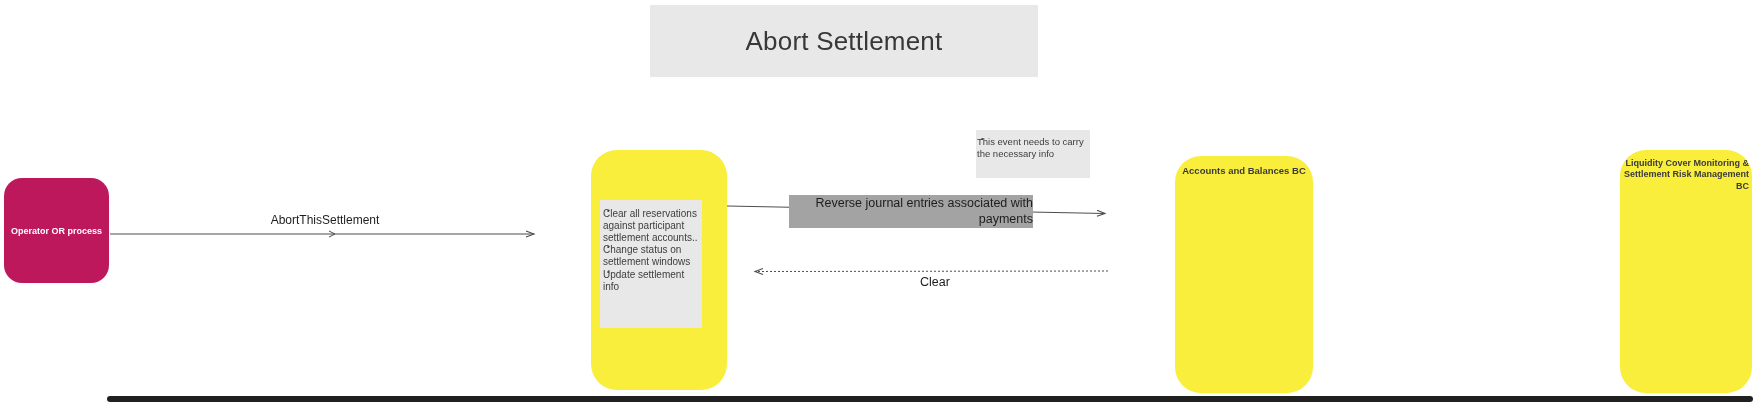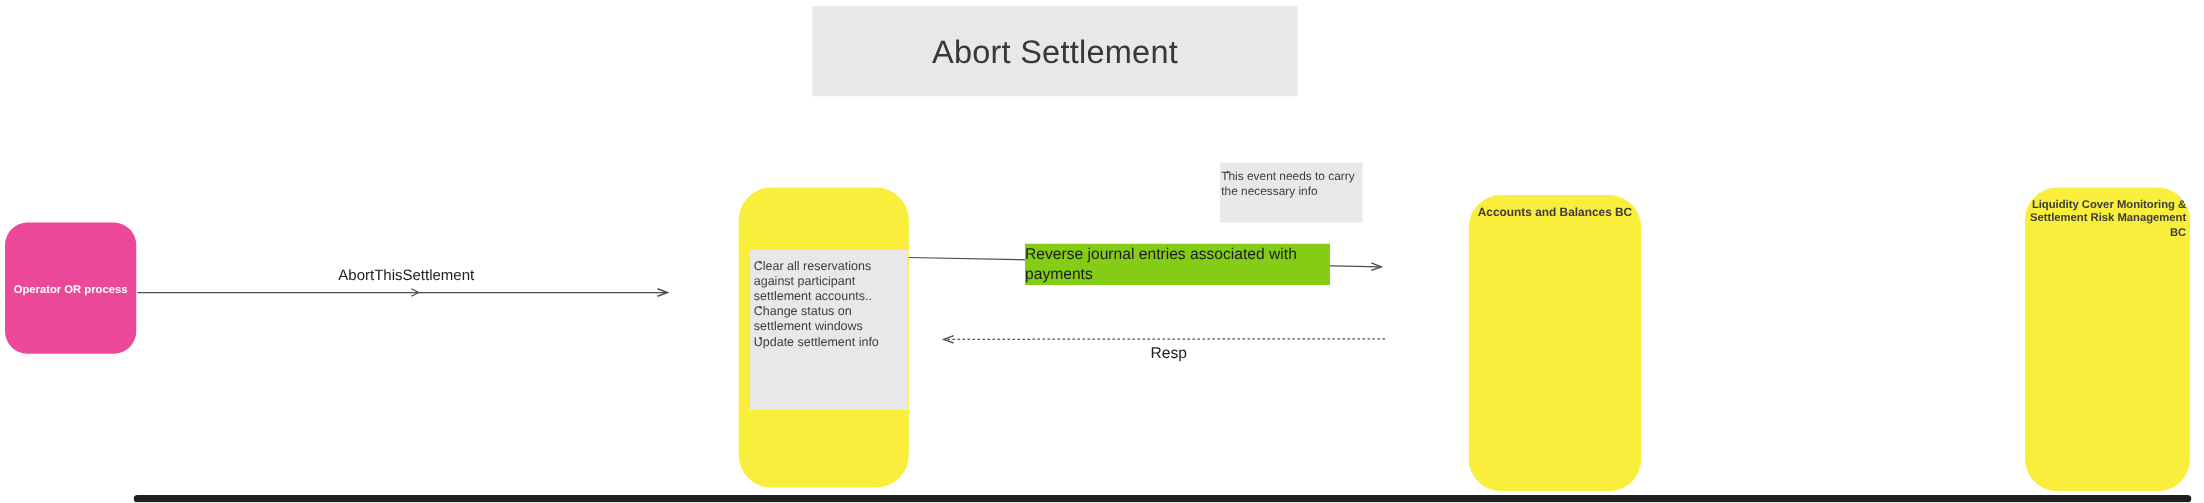--- a/index.html
+++ b/index.html
@@ -7,50 +7,50 @@
     position:relative; width:1763px; height:402px; background:#ffffff;
     font-family:"Liberation Sans","DejaVu Sans",sans-serif; overflow:hidden; color:#3b3b3b;
   }
   .title-box{
     position:absolute; left:650px; top:5px; width:388px; height:72px;
     background:#E8E8E8; display:flex; align-items:center; justify-content:center;
     font-size:26px; color:#383838; letter-spacing:0.2px;
   }
   .operator{
     position:absolute; left:4px; top:178px; width:105px; height:105px;
-    background:#ec4899; border-radius:18px;
+    background:#be185d; border-radius:18px;
     display:flex; align-items:center; justify-content:center;
     color:#ffffff; font-weight:bold; font-size:9px; text-align:center; padding:4px; box-sizing:border-box;
   }
   .bc{
     position:absolute; background:#F9EE3B; border-radius:26px; color:#3b3b3b; box-sizing:border-box;
   }
   .bc-title{ font-weight:bold; font-size:9.5px; text-align:center; padding:9px 6px 0 6px; line-height:1.25; }
   .settlements{ left:591px; top:150px; width:136px; height:240px; }
   .accounts{ left:1135px; top:156px; width:138px; height:237px;margin-left:40px; }
   .liquidity{ left:1620px; top:150px; width:132px; height:243px; }
   .liquidity .bc-title{ white-space:pre-line; font-size:9px; padding:8px 3px 0 3px;text-align:right; }
   .note{
     background:#E8E8E8; color:#3d3d3d; box-sizing:border-box;
   }
   .settlements-note{
-    position:absolute; left:9px; top:50px; width:126px; height:128px;
+    position:absolute; left:9px; top:50px; width:102px; height:128px;
     font-size:10px; padding:8px 3px 0 3px; line-height:1.18;
   }
   .event-note{
     position:absolute; left:976px; top:130px; width:114px; height:48px;
     font-size:9.5px; padding:6px 3px 0 1px; line-height:1.25;
   }
   .note ul{ list-style:none; margin:0; padding:0; }
   .note li{ position:relative; margin:0 0 1px 0; }
   .note li::before{ content:"•"; position:absolute; left:4px; top:-1px; font-size:7px; line-height:inherit; }
   .arrows{ position:absolute; left:0; top:0; pointer-events:none; }
   .msg-label{ position:absolute; color:#1d1d1d; }
   .abort-label{ left:245px; top:213px; width:160px; text-align:center; font-size:12px; }
-  .reverse-label{ left:820px; top:195px; width:244px; font-size:12.5px; line-height:1.3; background:#84cc16; }
+  .reverse-label{ left:789px; top:195px; width:244px; font-size:12.5px; line-height:1.3; background:#a3a3a3;text-align:right; }
   .resp-label{ left:900px; top:275px; width:70px; text-align:center; font-size:12.5px; }
   .hscrollbar{
     position:absolute; left:107px; top:396px; width:1646px; height:6px;
     background:#202020; border-radius:3px;
   }
 </style>
 </head>
 <body>
 
 <div class="canvas">
@@ -96,17 +96,17 @@
       </marker>
     </defs>
     <line x1="110" y1="234" x2="534" y2="234" stroke="#4D4D4D" stroke-width="1" marker-end="url(#ah)"></line>
     <path d="M329,231 L335,234 L329,237" fill="none" stroke="#4D4D4D" stroke-width="1"></path>
     <line x1="727" y1="206" x2="1105" y2="213.5" stroke="#4D4D4D" stroke-width="1" marker-end="url(#ah)"></line>
     <line x1="1108" y1="271" x2="755" y2="271.5" stroke="#4D4D4D" stroke-width="1" stroke-dasharray="2,2" marker-end="url(#ah)"></line>
   </svg>
 
   <div class="msg-label abort-label">AbortThisSettlement</div>
   <div class="msg-label reverse-label">Reverse journal entries associated with payments</div>
-  <div class="msg-label resp-label">Resp</div>
+  <div class="msg-label resp-label">Clear</div>
 
   <div class="hscrollbar"></div>
 
 </div>
 
 </body></html>

